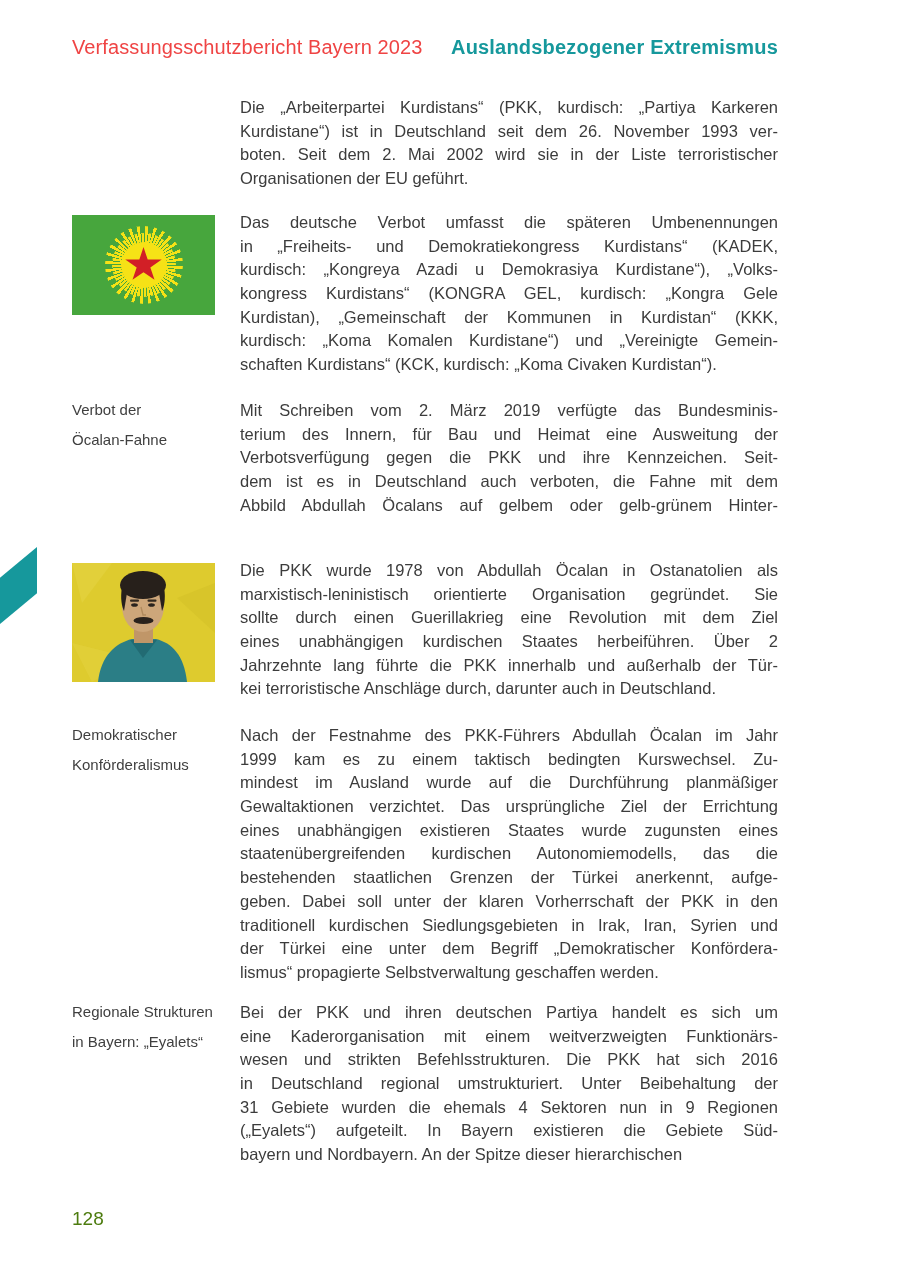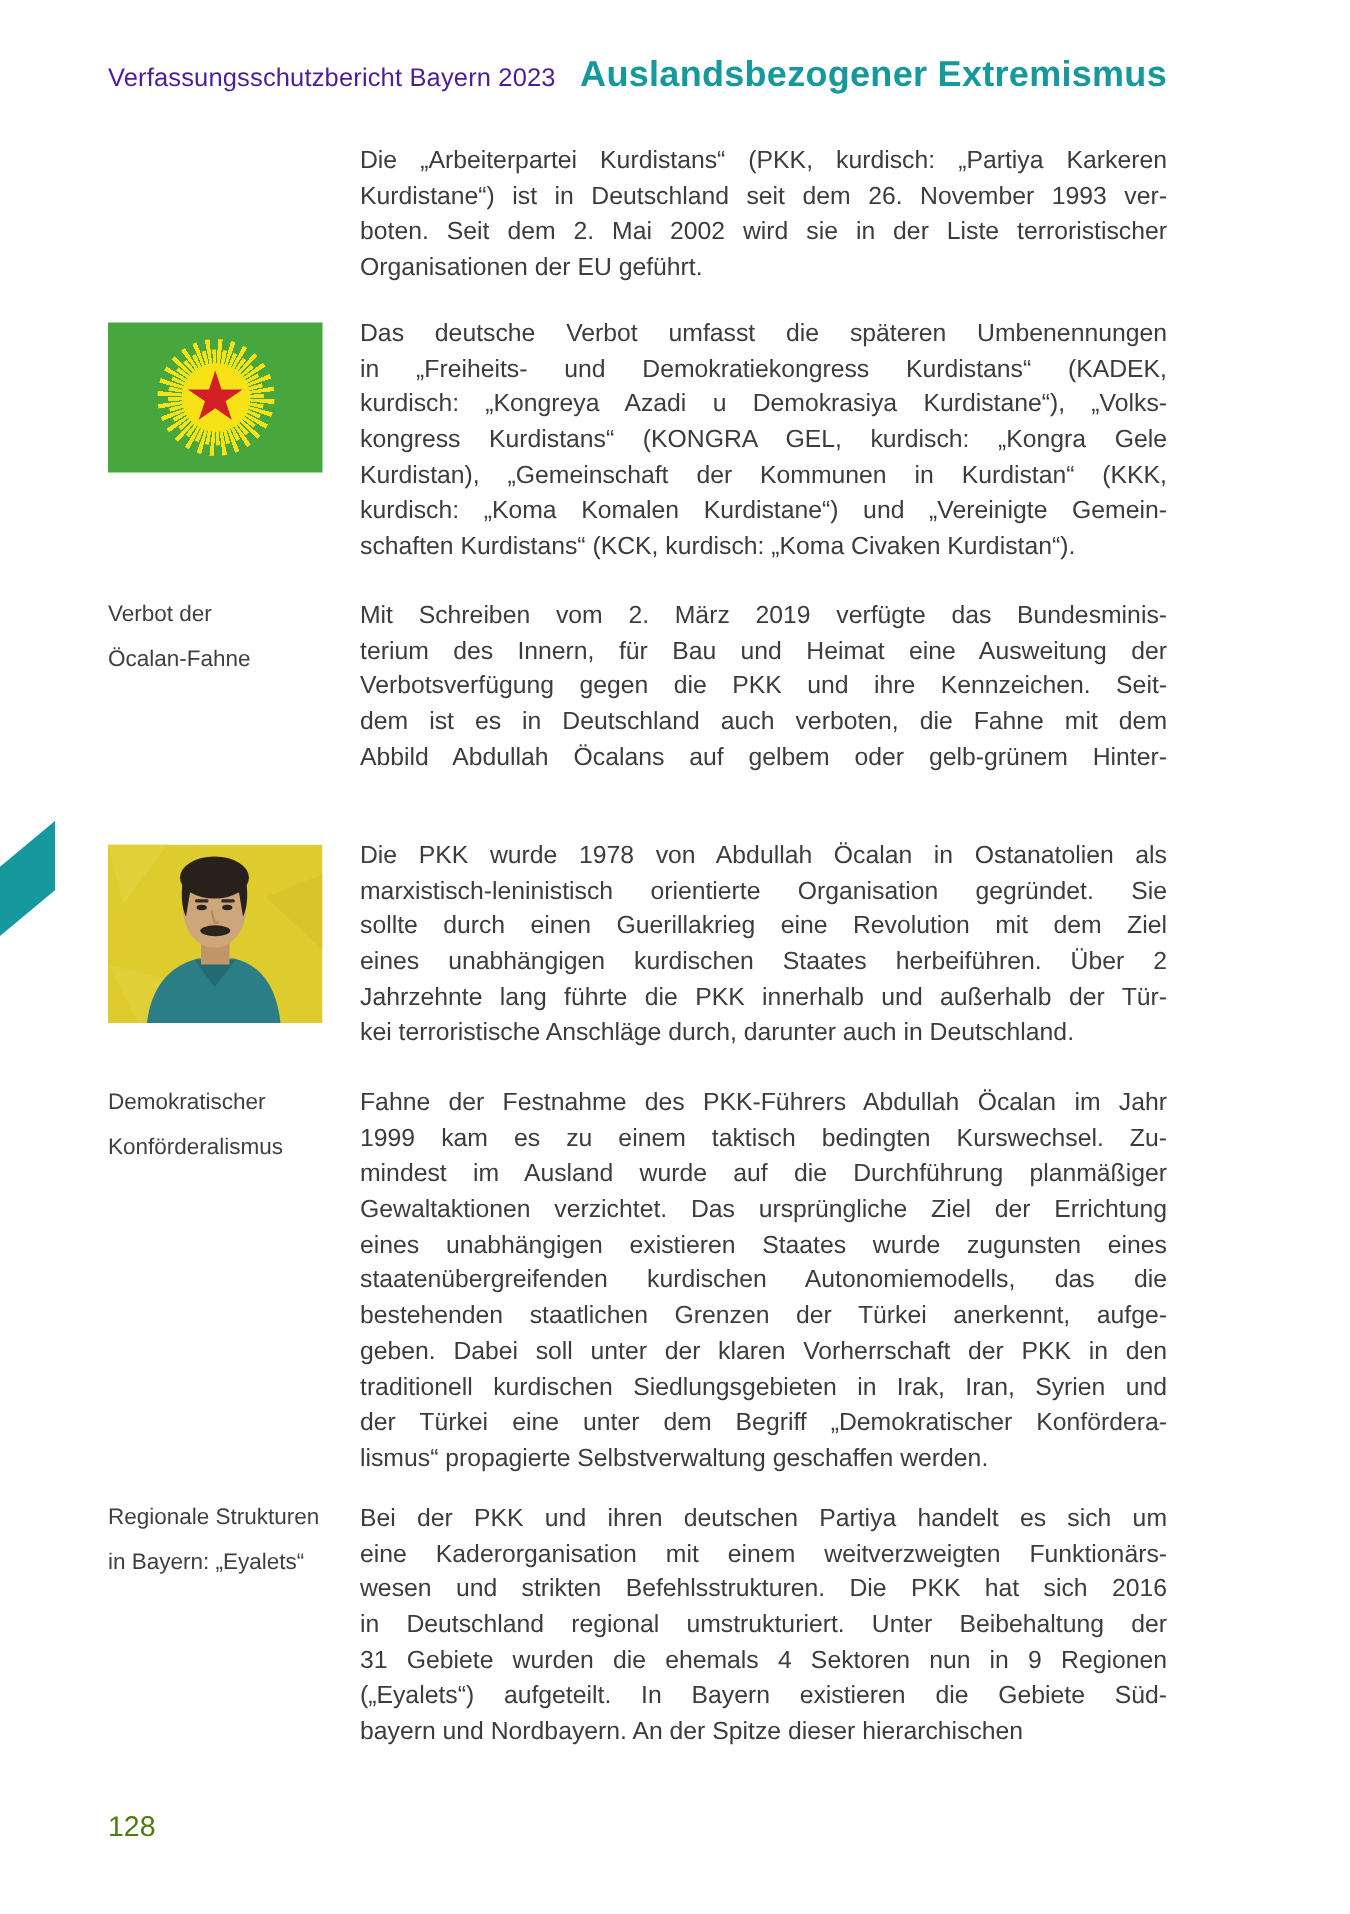--- a/index.html
+++ b/index.html
@@ -3,22 +3,22 @@
 <meta charset="utf-8">
 <style>
   html,body{margin:0;padding:0;}
   body{width:900px;height:1276px;background:#ffffff;position:relative;overflow:hidden;
        font-family:"Liberation Sans","DejaVu Sans",sans-serif;-webkit-font-smoothing:antialiased;}
   .page{position:absolute;inset:0;}
 
   
   .running-header{position:absolute;left:72px;top:36px;width:706px;display:flex;
                   justify-content:space-between;align-items:baseline;}
-  .rh-left{font-size:17px;color:#4c1d95;letter-spacing:.1px;}
-  .rh-right{font-size:24px;color:#16989c;font-weight:bold;letter-spacing:.2px;}
+  .rh-left{font-size:20px;color:#ef4444;letter-spacing:.1px;}
+  .rh-right{font-size:20px;color:#16989c;font-weight:bold;letter-spacing:.2px;}
 
   
   .accent-shape{position:absolute;left:0;top:547px;width:37px;height:77px;background:#16989c;
                 clip-path:polygon(0 40%,100% 0,100% 60%,0 100%);}
 
   
   .body-column{position:absolute;left:240px;top:0;width:538px;height:100%;}
   .para{position:absolute;left:0;width:538px;color:#3c3c3c;font-size:16.5px;}
   .para .line{line-height:23.7px;height:23.7px;text-align:justify;text-align-last:justify;
               white-space:nowrap;overflow:visible;}
@@ -132,21 +132,21 @@
       </div>
       <div class="para para-3">
         <div class="line">Die PKK wurde 1978 von Abdullah Öcalan in Ostanatolien als</div>
         <div class="line">marxistisch-leninistisch orientierte Organisation gegründet. Sie</div>
         <div class="line">sollte durch einen Guerillakrieg eine Revolution mit dem Ziel</div>
         <div class="line">eines unabhängigen kurdischen Staates herbeiführen. Über 2</div>
         <div class="line">Jahrzehnte lang führte die PKK innerhalb und außerhalb der Tür-</div>
         <div class="line last">kei terroristische Anschläge durch, darunter auch in Deutschland.</div>
       </div>
       <div class="para para-4">
-        <div class="line">Fahne der Festnahme des PKK-Führers Abdullah Öcalan im Jahr</div>
+        <div class="line">Nach der Festnahme des PKK-Führers Abdullah Öcalan im Jahr</div>
         <div class="line">1999 kam es zu einem taktisch bedingten Kurswechsel. Zu-</div>
         <div class="line">mindest im Ausland wurde auf die Durchführung planmäßiger</div>
         <div class="line">Gewaltaktionen verzichtet. Das ursprüngliche Ziel der Errichtung</div>
         <div class="line">eines unabhängigen existieren Staates wurde zugunsten eines</div>
         <div class="line">staatenübergreifenden kurdischen Autonomiemodells, das die</div>
         <div class="line">bestehenden staatlichen Grenzen der Türkei anerkennt, aufge-</div>
         <div class="line">geben. Dabei soll unter der klaren Vorherrschaft der PKK in den</div>
         <div class="line">traditionell kurdischen Siedlungsgebieten in Irak, Iran, Syrien und</div>
         <div class="line">der Türkei eine unter dem Begriff „Demokratischer Konfördera-</div>
         <div class="line last">lismus“ propagierte Selbstverwaltung geschaffen werden.</div>

